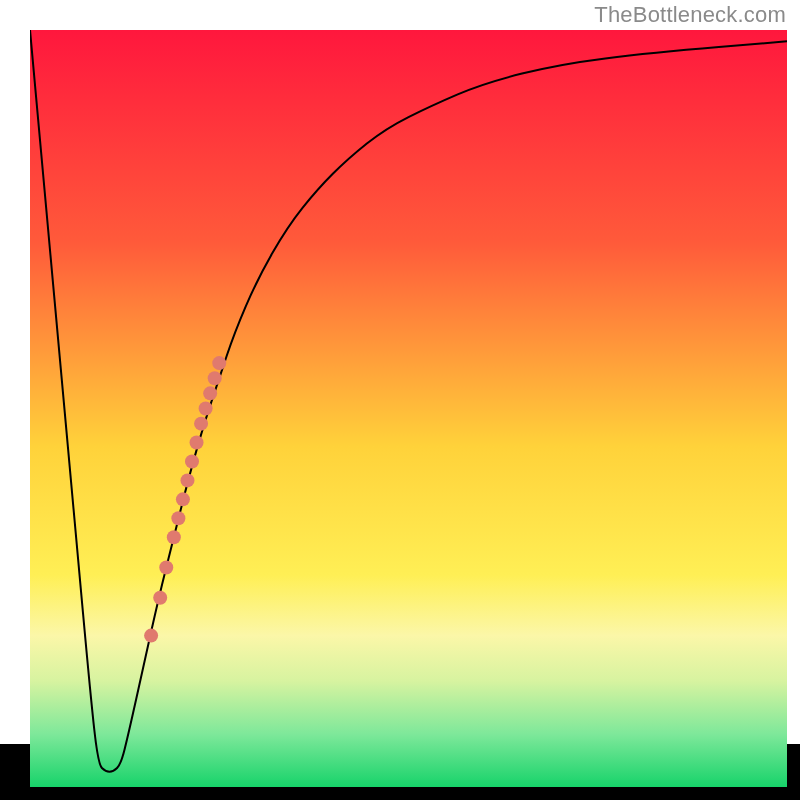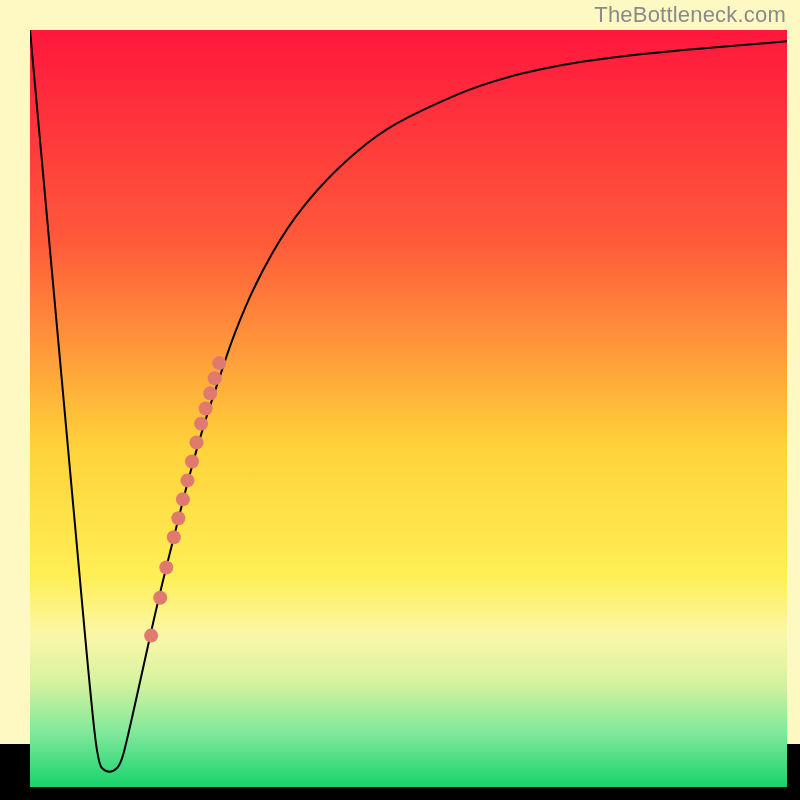--- a/index.html
+++ b/index.html
@@ -9,21 +9,21 @@
     height: 800px;
     background: #000;
     overflow: hidden;
   }
   .frame {
     position: absolute;
     left: 0;
     top: 0;
     width: 800px;
     height: 744px;
-    background: #fef9c3;
+    background: #ffffff;
   }
   .plot {
     position: absolute;
     left: 30px;
     top: 30px;
     width: 757px;
     height: 757px;
     overflow: hidden;
   }
   .watermark {

